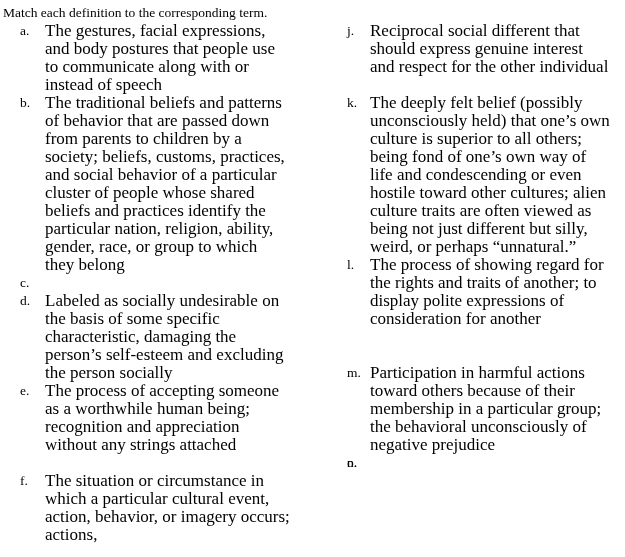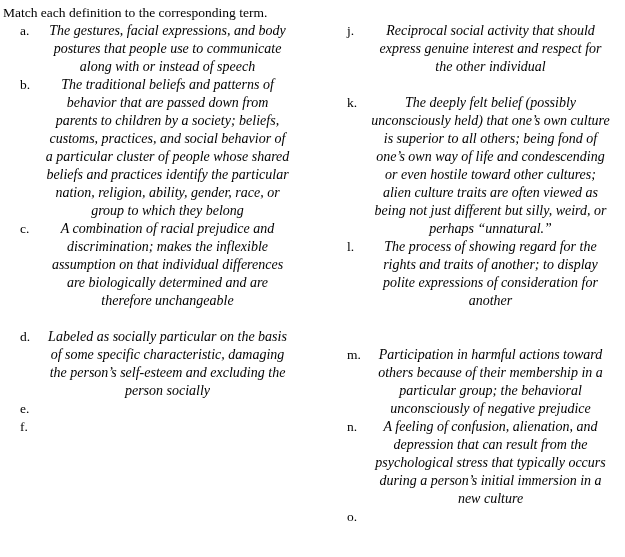--- a/index.html
+++ b/index.html
@@ -64,24 +64,23 @@
     font-size: 13.5px;
     line-height: 18px;
   }
   .column-left  .item { padding-left: 45px; padding-right: 22px; }
   .column-left  .item .marker { left: 20px; }
   .column-right .item { padding-left: 45px; padding-right: 14px; }
   .column-right .item .marker { left: 22px; }
 
   .item .body {
     display: block;
-    font-size: 14px;
+    font-size: 17px;
     line-height: 18px;
-    text-align: center;
-    font-style: italic;
+    text-align: left;
   }
 
   
   .gap-1 { margin-top: 18px; }
   .gap-2 { margin-top: 36px; }
 </style>
 </head>
 <body>
 
 <div class="page">
@@ -95,55 +94,55 @@
     <div class="item">
           <span class="marker">a.</span>
           <span class="body">The gestures, facial expressions, and body postures that people use to communicate along with or instead of speech</span>
         </div>
         <div class="item">
           <span class="marker">b.</span>
           <span class="body">The traditional beliefs and patterns of behavior that are passed down from parents to children by a society; beliefs, customs, practices, and social behavior of a particular cluster of people whose shared beliefs and practices identify the particular nation, religion, ability, gender, race, or group to which they belong</span>
         </div>
         <div class="item">
           <span class="marker">c.</span>
-          <span class="body">A combination of racial prejudice and discrimination; makes the inflexible assumption on that individual differences are biologically determined and are therefore unchangeable</span>
         </div>
         <div class="item gap-1">
           <span class="marker">d.</span>
-          <span class="body">Labeled as socially particular on the basis of some specific characteristic, damaging the person’s self-esteem and excluding the person socially</span>
+          <span class="body">Labeled as socially undesirable on the basis of some specific characteristic, damaging the person’s self-esteem and excluding the person socially</span>
         </div>
         <div class="item">
           <span class="marker">e.</span>
+          <span class="body">The process of accepting someone as a worthwhile human being; recognition and appreciation without any strings attached</span>
         </div>
         <div class="item gap-1">
           <span class="marker">f.</span>
+          <span class="body">The situation or circumstance in which a particular cultural event, action, behavior, or imagery occurs; actions,</span>
         </div>
       </div>
 
     <div class="column column-right">
 
     <div class="item">
           <span class="marker">j.</span>
-          <span class="body">Reciprocal social activity that should express genuine interest and respect for the other individual</span>
+          <span class="body">Reciprocal social different that should express genuine interest and respect for the other individual</span>
         </div>
         <div class="item gap-1">
           <span class="marker">k.</span>
           <span class="body">The deeply felt belief (possibly unconsciously held) that one’s own culture is superior to all others; being fond of one’s own way of life and condescending or even hostile toward other cultures; alien culture traits are often viewed as being not just different but silly, weird, or perhaps “unnatural.”</span>
         </div>
         <div class="item">
           <span class="marker">l.</span>
           <span class="body">The process of showing regard for the rights and traits of another; to display polite expressions of consideration for another</span>
         </div>
         <div class="item gap-2">
           <span class="marker">m.</span>
           <span class="body">Participation in harmful actions toward others because of their membership in a particular group; the behavioral unconsciously of negative prejudice</span>
         </div>
         <div class="item">
           <span class="marker">n.</span>
-          <span class="body">A feeling of confusion, alienation, and depression that can result from the psychological stress that typically occurs during a person’s initial immersion in a new culture</span>
         </div>
         <div class="item">
           <span class="marker">o.</span>
         </div>
       </div>
 
   </div>
 
 </div>
 

